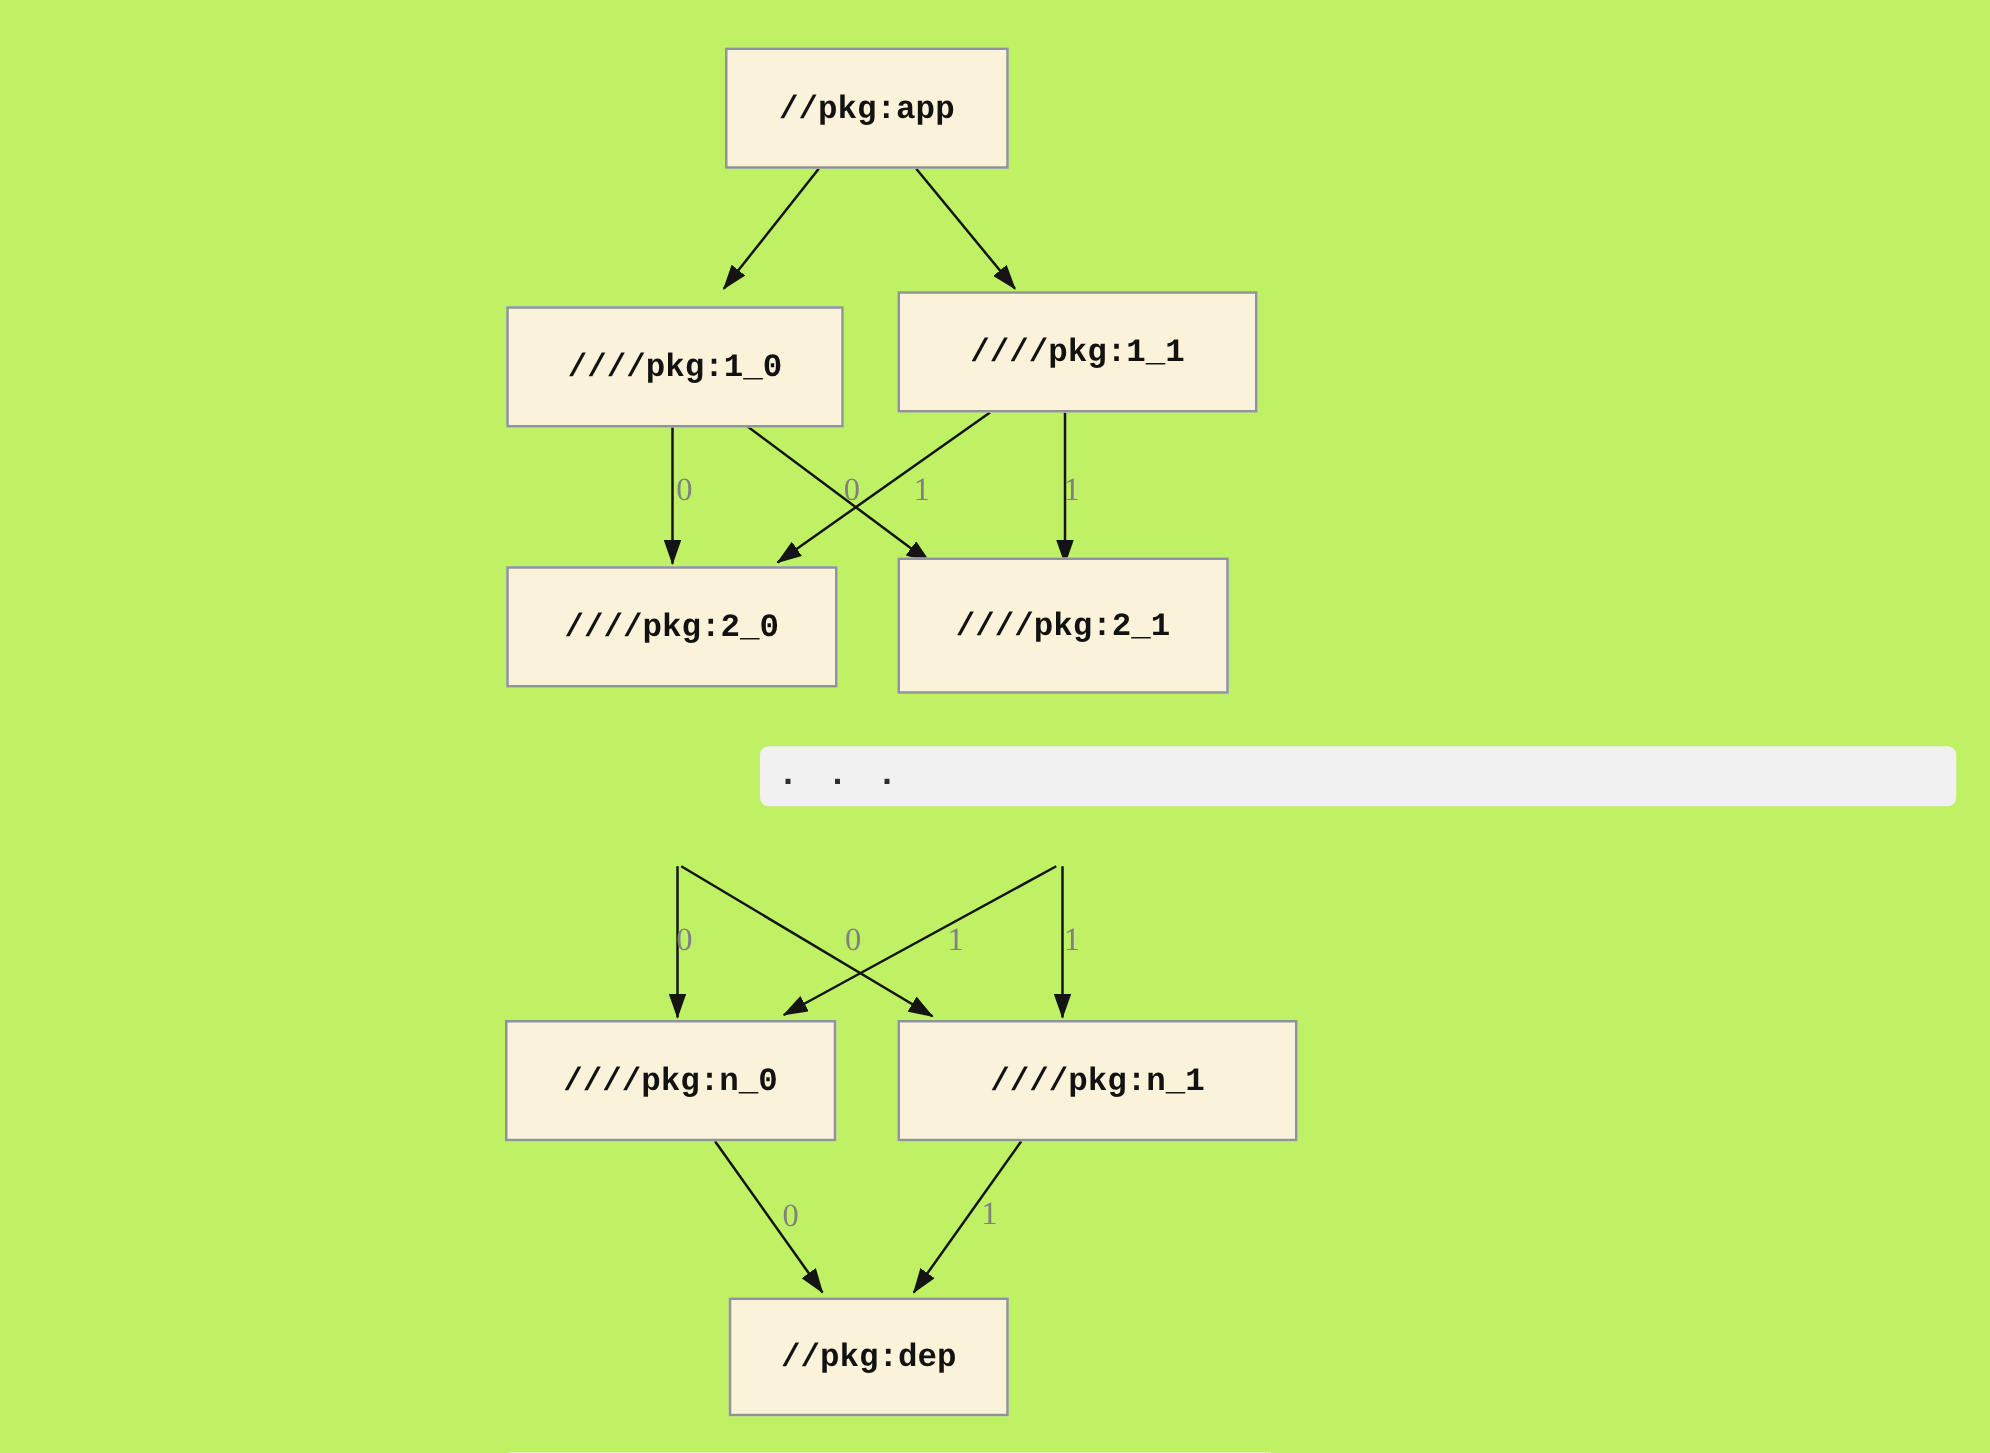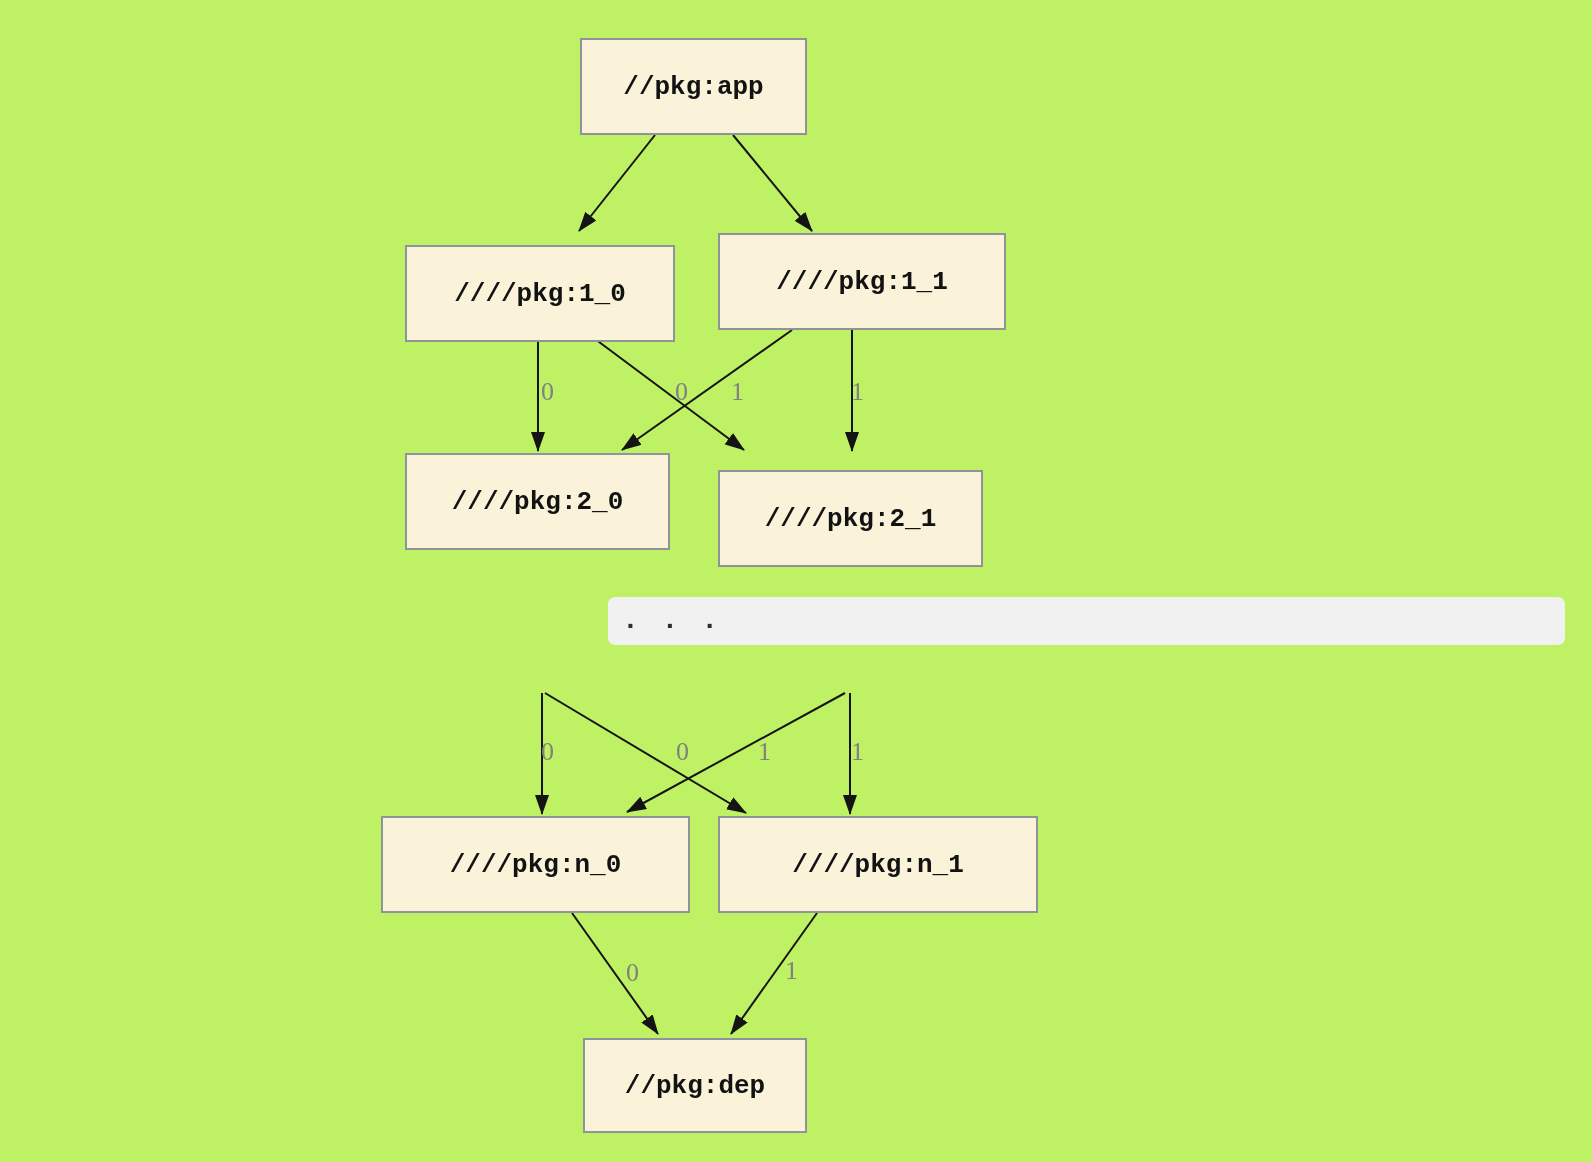--- a/index.html
+++ b/index.html
@@ -88,22 +88,22 @@
       <path d="M850,693 L850,814" marker-end="url(#arrow)"></path>
       <path d="M572,913 L658,1034" marker-end="url(#arrow)"></path>
       <path d="M817,913 L731,1034" marker-end="url(#arrow)"></path>
     </g>
   </svg>
 
   <div class="node" style="left:580px; top:38px;  width:227px; height:97px;">//pkg:app</div>
   <div class="node" style="left:405px; top:233px; width:270px; height:97px;margin-top:12px;">////pkg:1_0</div>
   <div class="node" style="left:718px; top:233px; width:288px; height:97px;">////pkg:1_1</div>
   <div class="node" style="left:405px; top:453px; width:265px; height:97px;">////pkg:2_0</div>
-  <div class="node" style="left:718px; top:470px; width:265px; height:97px;">////pkg:2_1</div>
-  <div class="node" style="left:381px; top:816px; width:309px; height:97px;">////pkg:n_0</div>
+  <div class="node" style="left:718px; top:446px; width:265px; height:109px;">////pkg:2_1</div>
+  <div class="node" style="left:404px; top:816px; width:265px; height:97px;">////pkg:n_0</div>
   <div class="node" style="left:718px; top:816px; width:320px; height:97px;">////pkg:n_1</div>
   <div class="node" style="left:583px; top:1038px; width:224px; height:95px;">//pkg:dep</div>
 
   <div class="band">
     <span class="dots">. . .</span>
   </div>
 
   <span class="elabel" style="left:541px; top:379px;">0</span>
   <span class="elabel" style="left:675px; top:379px;">0</span>
   <span class="elabel" style="left:731px; top:379px;">1</span>

